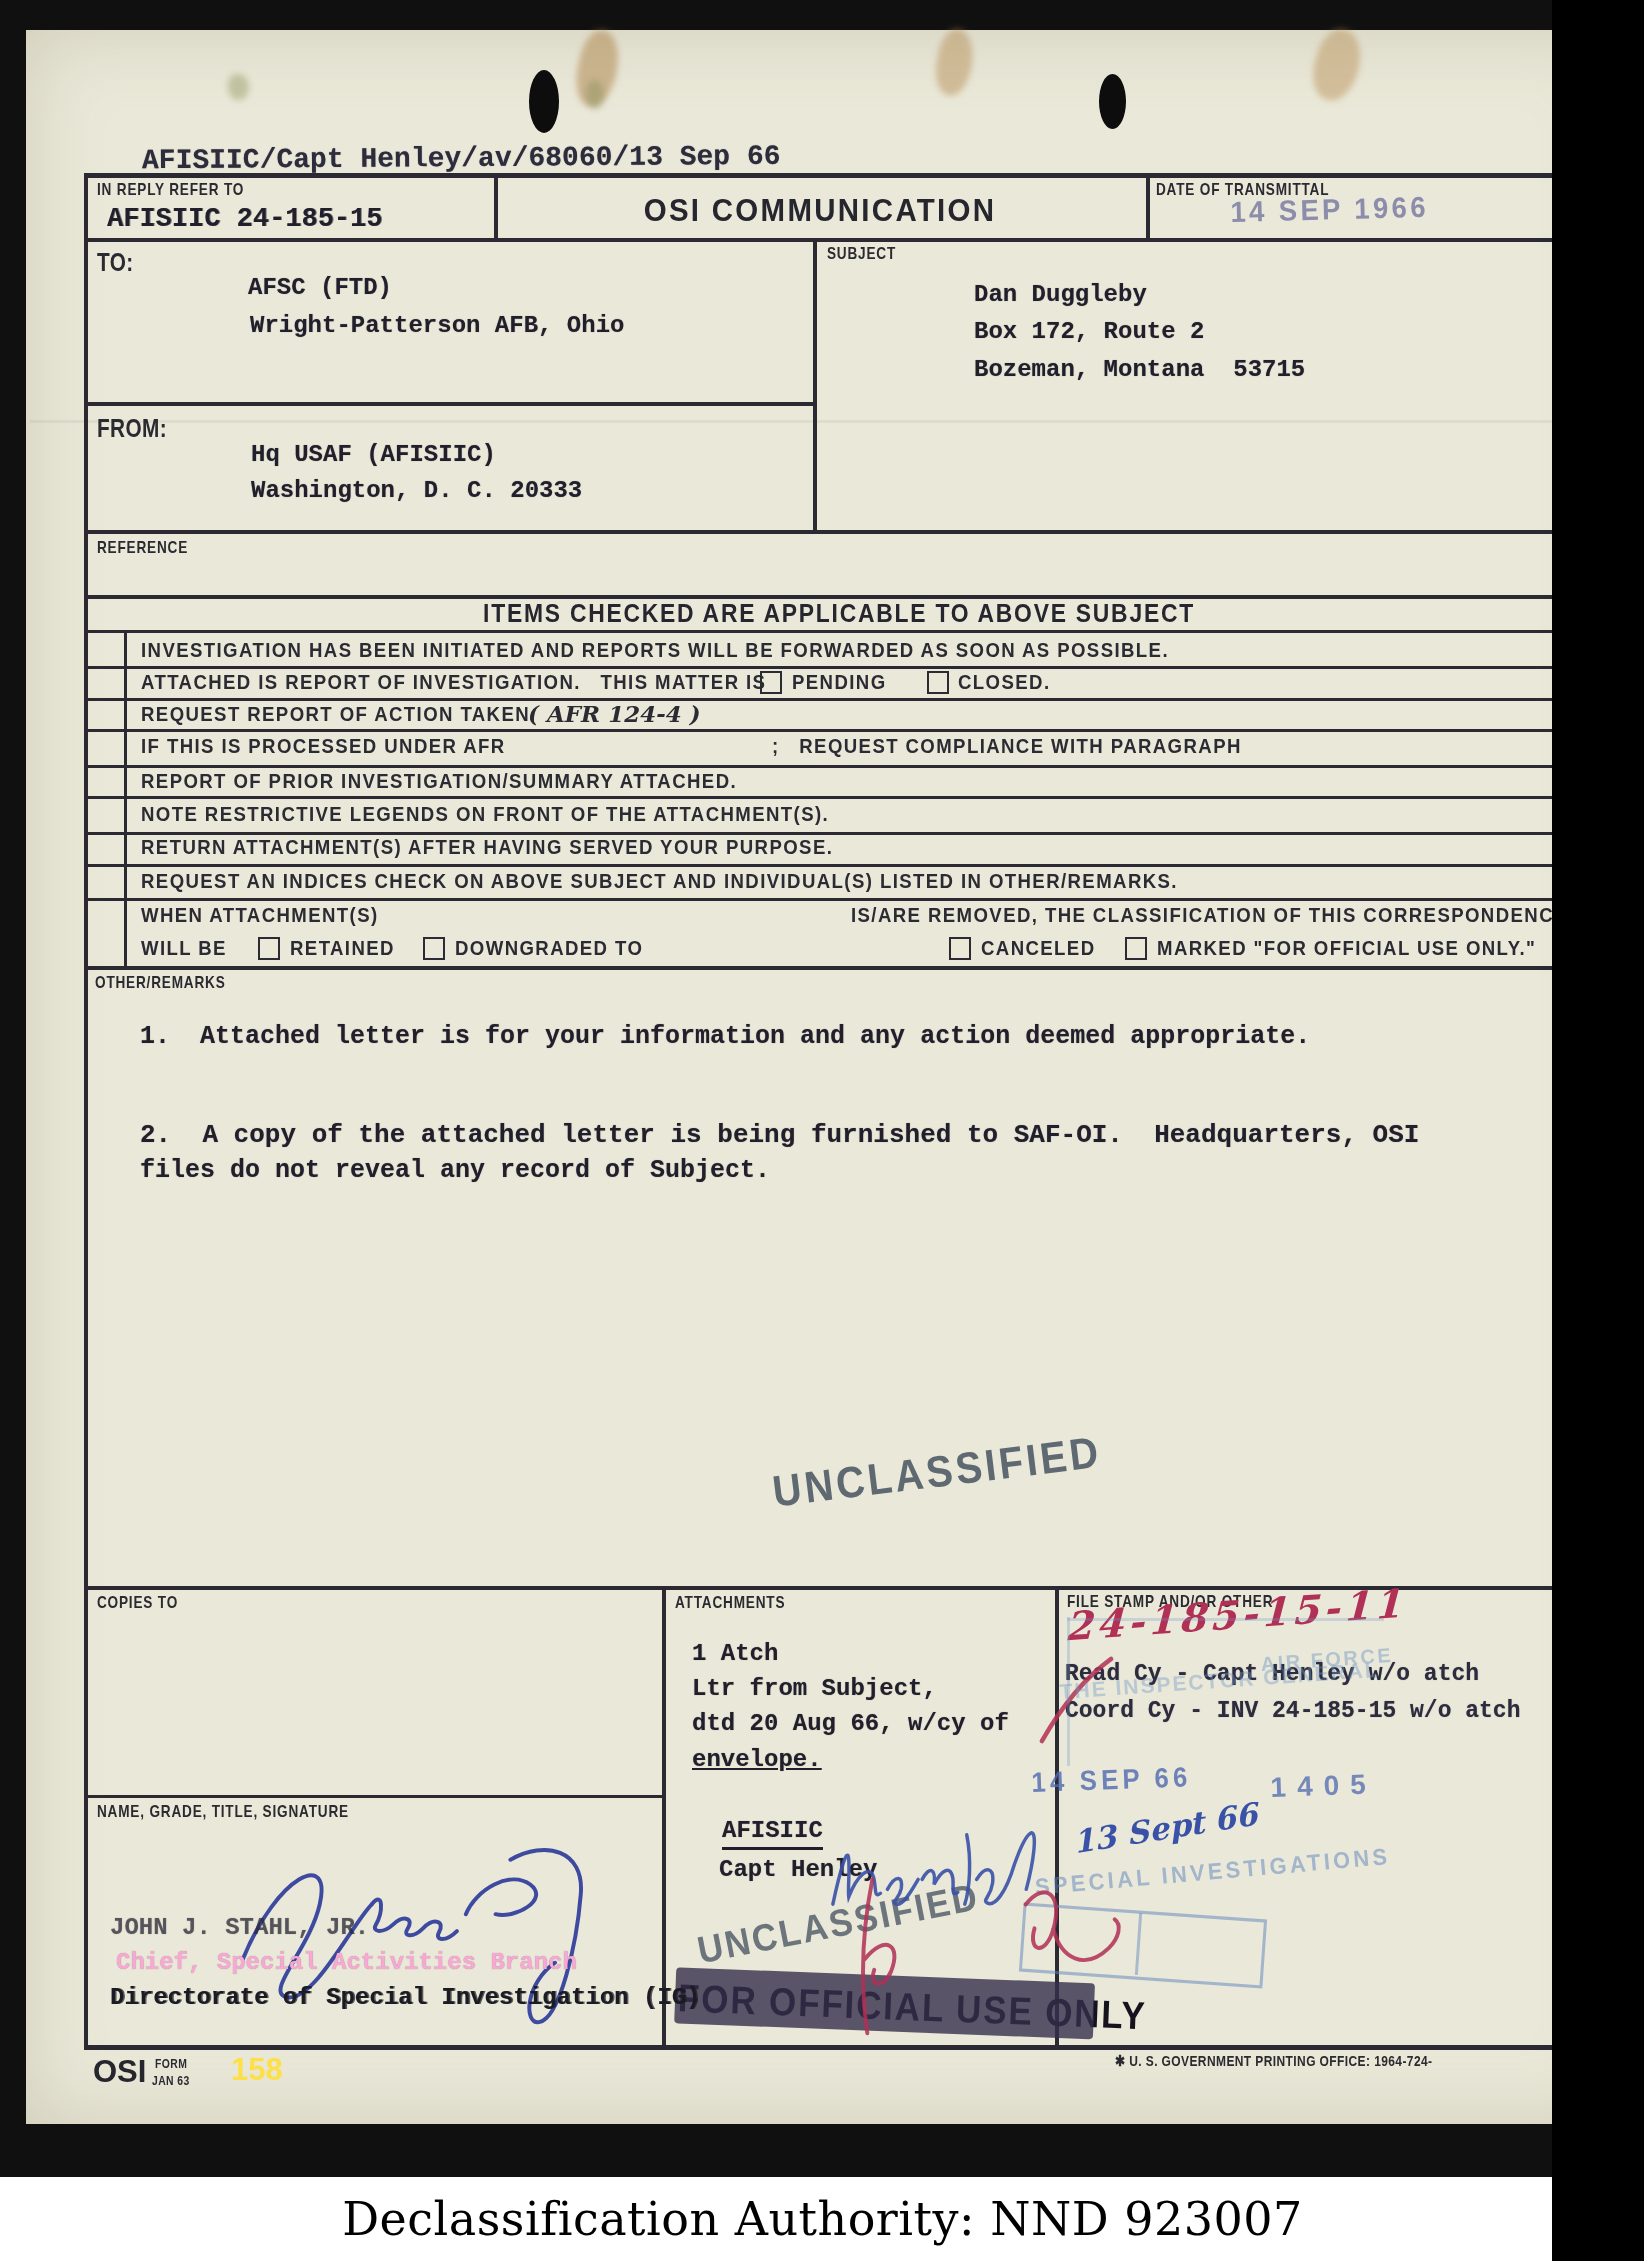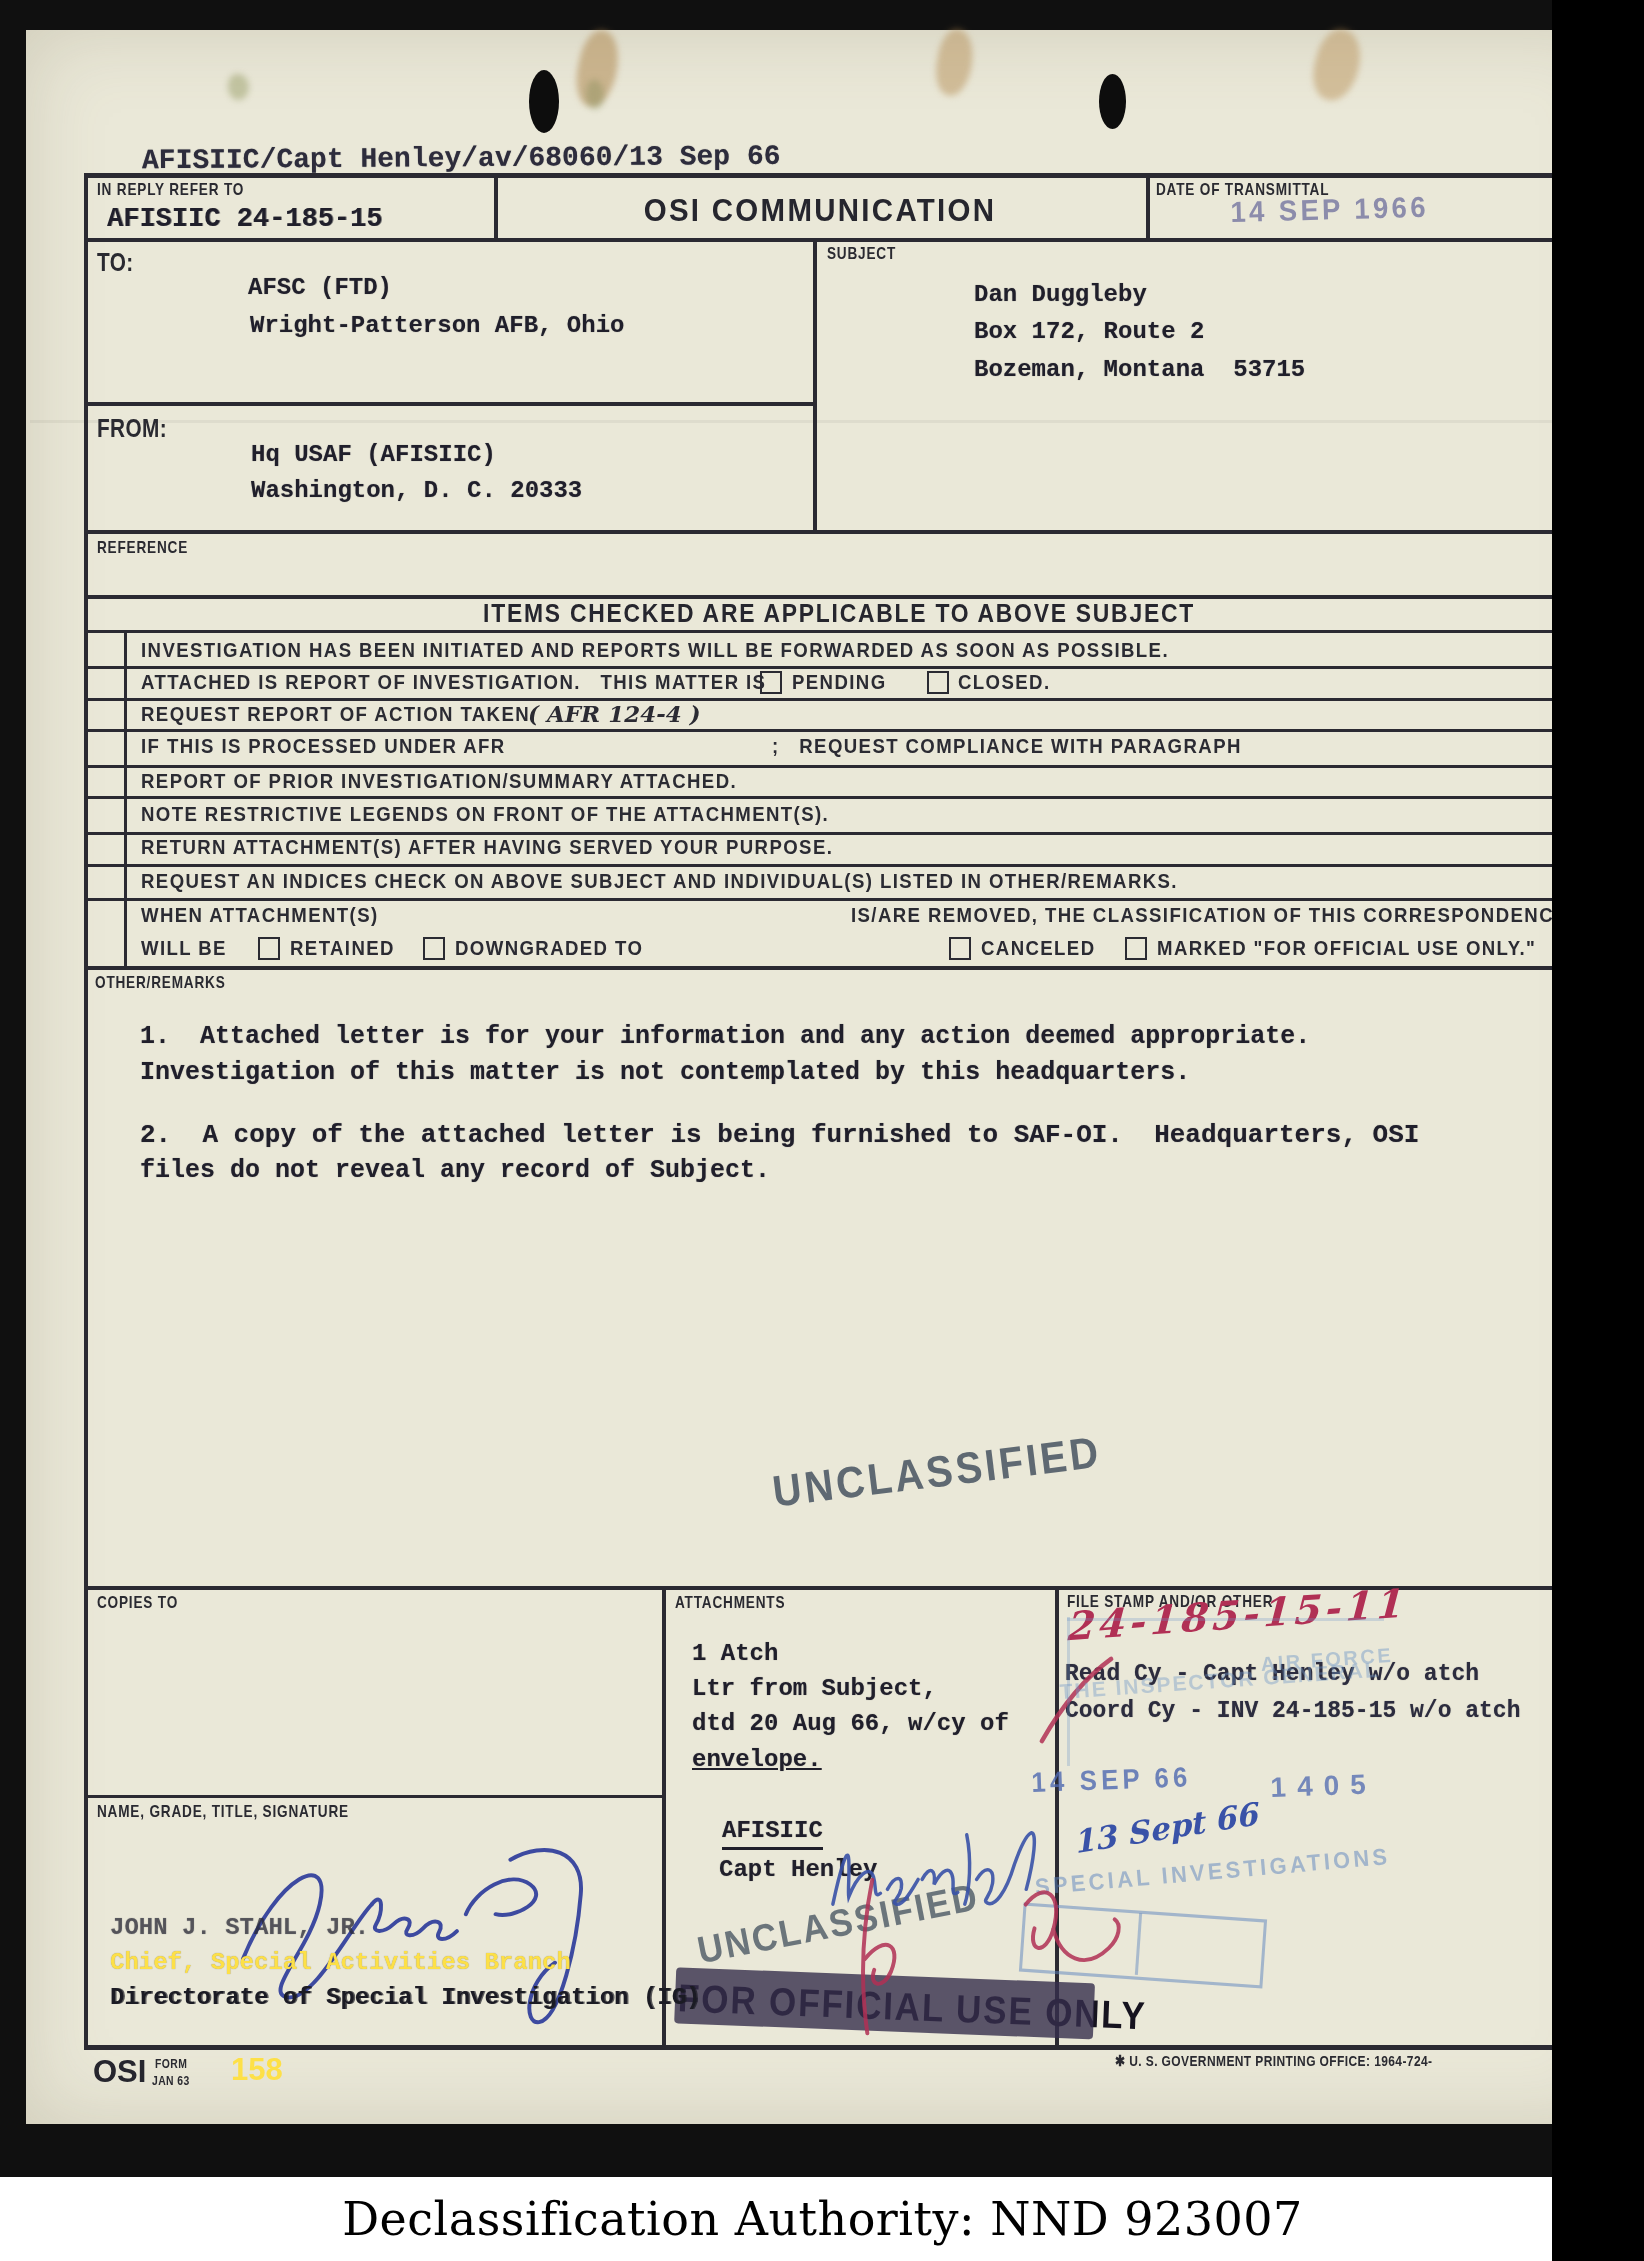--- a/index.html
+++ b/index.html
@@ -124,21 +124,20 @@
   <div class="chk" style="left:290px;top:937px;">RETAINED</div>
   <div class="box" style="left:423px;top:937px;"></div>
   <div class="chk" style="left:455px;top:937px;">DOWNGRADED TO</div>
   <div class="box" style="left:949px;top:937px;"></div>
   <div class="chk" style="left:981px;top:937px;">CANCELED</div>
   <div class="box" style="left:1125px;top:937px;"></div>
   <div class="chk" style="left:1157px;top:937px;">MARKED "FOR OFFICIAL USE ONLY."</div>
 
   <div class="lbl" style="left:95px;top:973px;">OTHER/REMARKS</div>
   <div class="type" style="left:140px;top:1022px;font-size:25px;">1.  Attached letter is for your information and any action deemed appropriate.</div>
-  <div class="type" style="left:140px;top:1058px;font-size:25px;">Investigation of this matter is not contemplated by this headquarters.</div>
   <div class="type" style="left:140px;top:1120px;font-size:26px;">2.  A copy of the attached letter is being furnished to SAF-OI.  Headquarters, OSI</div>
   <div class="type" style="left:140px;top:1156px;font-size:25px;">files do not reveal any record of Subject.</div>
 
   <div class="stamp" style="left:770px;top:1467px;font-size:44px;letter-spacing:3.5px;color:rgba(70,82,96,.85);transform:rotate(-7deg) scaleX(.9);">UNCLASSIFIED</div>
 
   <div class="lbl" style="left:97px;top:1593px;">COPIES TO</div>
   <div class="lbl" style="left:97px;top:1802px;">NAME, GRADE, TITLE, SIGNATURE</div>
   <div class="lbl" style="left:675px;top:1593px;">ATTACHMENTS</div>
   <div class="lbl" style="left:1067px;top:1592px;">FILE STAMP AND/OR OTHER</div>
 
@@ -158,21 +157,21 @@
 
   <svg width="486" height="208" viewBox="0 0 980 420" style="left:208px;top:1830px;">
     <g fill="none" stroke="#2b3a9b" stroke-width="8" stroke-linecap="round" opacity=".9">
       <path d="M70 260 C 140 90, 250 40, 225 150 C 205 240, 110 330, 160 338 C 215 345, 290 190, 330 150"></path>
       <path d="M330 150 C 355 120, 352 168, 338 192 C 330 206, 352 210, 374 190 C 396 170, 416 180, 402 200 C 392 214, 412 220, 434 198 C 456 176, 478 184, 466 206 C 456 224, 480 226, 502 204"></path>
       <path d="M520 170 C 540 120, 610 80, 650 110 C 690 140, 620 180, 580 170"></path>
       <path d="M610 60 C 680 20, 760 40, 752 130 C 744 230, 710 380, 668 388 C 636 392, 640 310, 700 268"></path>
     </g>
   </svg>
   <div class="type" style="left:110px;top:1914px;color:rgba(45,45,58,.6);filter:blur(0.5px);">JOHN J. STAHL, JR.</div>
-  <div class="type" style="left:110px;top:1949px;color:#fde047;">Chief, Special Activities Branch</div>
+  <div class="type" style="left:116px;top:1949px;color:#f9a8d4;">Chief, Special Activities Branch</div>
   <div class="type" style="left:110px;top:1984px;color:#1b1b24;text-shadow:1.5px 0 0 rgba(27,27,36,.7);">Directorate of Special Investigation (IG)</div>
 
   <div class="hand" style="left:1070px;top:1603px;font-size:39px;font-weight:700;color:#b13055;letter-spacing:4px;transform:rotate(-4deg) skewX(-8deg);">24-185-15-11</div>
   <div class="type type-sm" style="left:1065px;top:1661px;color:#2c2c3e;">Read Cy - Capt Henley w/o atch</div>
   <div class="type type-sm" style="left:1065px;top:1698px;color:#2c2c3e;">Coord Cy - INV 24-185-15 w/o atch</div>
   <svg width="99" height="99" viewBox="0 0 200 200" style="left:1027px;top:1652px;">
     <path d="M30 180 C 70 110, 120 50, 170 14" fill="none" stroke="#b13055" stroke-width="9" stroke-linecap="round" opacity=".85"></path>
   </svg>
 
   <div class="stamp" style="left:1260px;top:1653px;font-size:20px;letter-spacing:2.5px;color:rgba(110,150,200,.45);transform:rotate(-4deg);">AIR FORCE</div>

